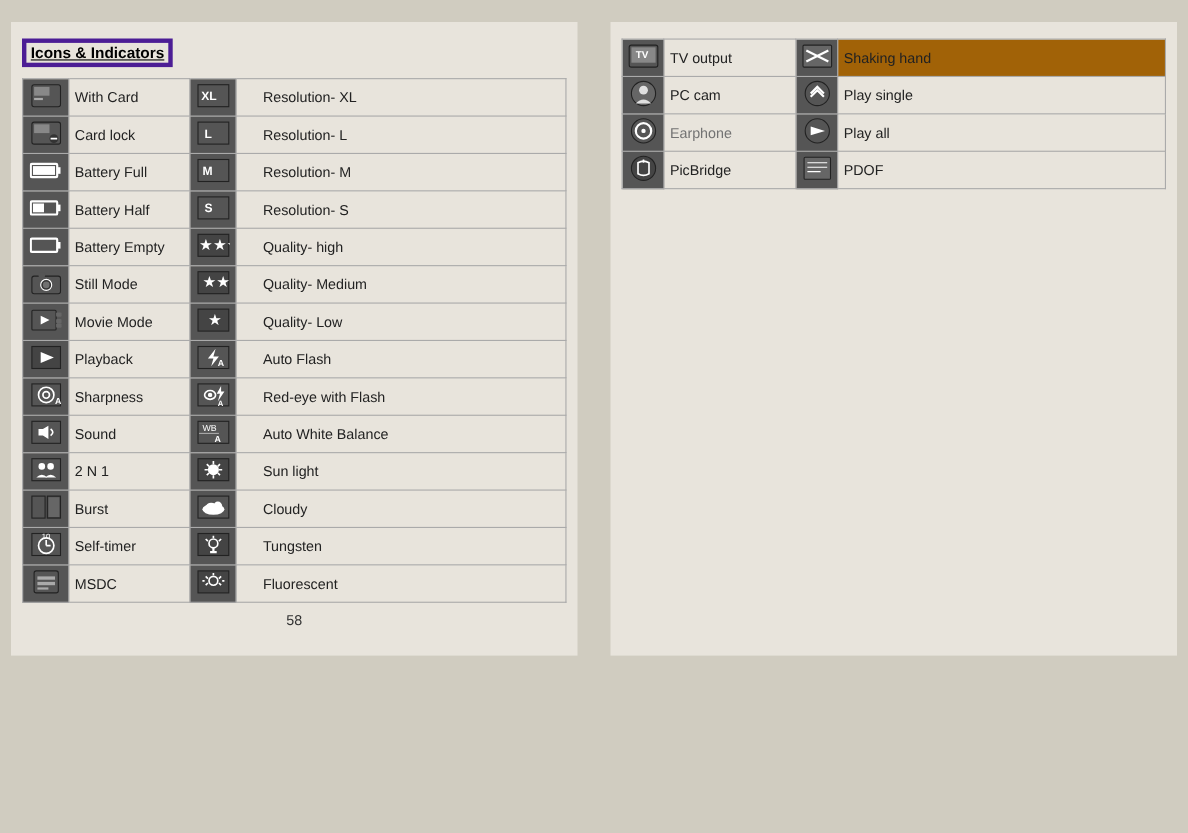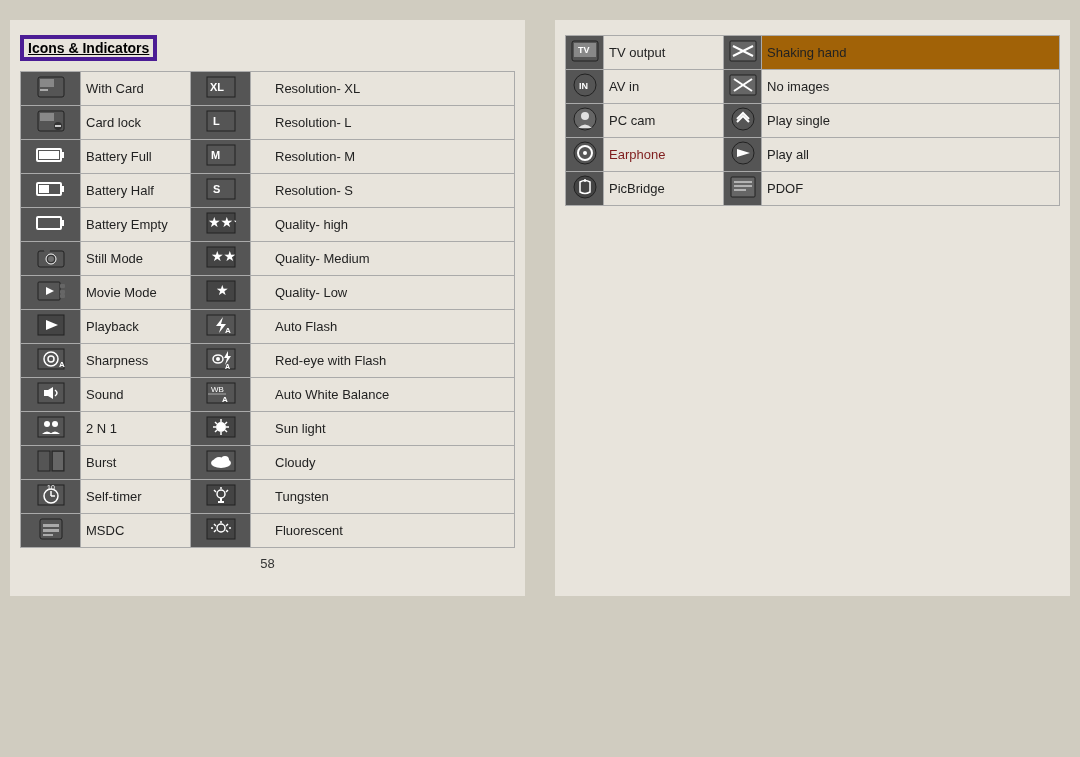--- a/index.html
+++ b/index.html
@@ -38,21 +38,21 @@
     table {
       width: 100%;
       border-collapse: collapse;
     }
     td {
       border: 1px solid #aaa;
       padding: 3px 5px;
       vertical-align: middle;
     }
     .icon-cell {
-      width: 60px;
+      width: 42px;
       text-align: center;
       background: #555;
       padding: 2px;
     }
     .label-cell {
       width: 110px;
       background: #e8e4dc;
       font-size: 13px;
       color: #222;
     }
@@ -313,52 +313,39 @@
     <td style="background:#e8e4dc;font-size:13px;color:#222;width:120px;">TV output</td>
     <td style="background:#555;text-align:center;padding:2px;width:38px;"><svg width="30" height="26" viewBox="0 0 30 26">
                 <rect x="2" y="3" width="26" height="20" rx="1" fill="#666" stroke="#222"></rect>
                 <line x1="5" y1="8" x2="25" y2="18" stroke="white" stroke-width="2"></line>
                 <line x1="5" y1="18" x2="25" y2="8" stroke="white" stroke-width="2"></line>
               </svg></td>
     <td style="background:#a16207;font-size:13px;color:#222;">Shaking hand</td>
   </tr>
           <tr>
     <td style="background:#555;text-align:center;padding:2px;width:38px;"><svg width="30" height="26" viewBox="0 0 30 26">
-                <circle cx="15" cy="13" r="11" fill="#555" stroke="#222"></circle>
-                <text x="9" y="17" fill="white" font-size="9" font-weight="bold">IN</text>
-              </svg></td>
-    <td style="background:#e8e4dc;font-size:13px;color:#222;width:120px;">AV in</td>
-    <td style="background:#555;text-align:center;padding:2px;width:38px;"><svg width="30" height="26" viewBox="0 0 30 26">
-                <rect x="2" y="3" width="26" height="20" rx="1" fill="#666" stroke="#222"></rect>
-                <line x1="6" y1="7" x2="24" y2="19" stroke="white" stroke-width="2"></line>
-                <line x1="6" y1="19" x2="24" y2="7" stroke="white" stroke-width="2"></line>
-              </svg></td>
-    <td style="background:#e8e4dc;font-size:13px;color:#222;">No images</td>
-  </tr>
-          <tr>
-    <td style="background:#555;text-align:center;padding:2px;width:38px;"><svg width="30" height="26" viewBox="0 0 30 26">
                 <circle cx="15" cy="13" r="11" fill="#666" stroke="#222"></circle>
                 <circle cx="15" cy="10" r="4" fill="white" opacity="0.8"></circle>
                 <path d="M8 22 Q15 15 22 22" fill="white" opacity="0.8"></path>
               </svg></td>
     <td style="background:#e8e4dc;font-size:13px;color:#222;width:120px;">PC cam</td>
     <td style="background:#555;text-align:center;padding:2px;width:38px;"><svg width="30" height="26" viewBox="0 0 30 26">
                 <circle cx="15" cy="13" r="11" fill="#555" stroke="#222"></circle>
                 <polyline points="9,13 15,7 21,13" fill="none" stroke="white" stroke-width="2"></polyline>
                 <polyline points="9,16 15,10 21,16" fill="none" stroke="white" stroke-width="2"></polyline>
               </svg></td>
     <td style="background:#e8e4dc;font-size:13px;color:#222;">Play single</td>
   </tr>
           <tr>
     <td style="background:#555;text-align:center;padding:2px;width:38px;"><svg width="30" height="26" viewBox="0 0 30 26">
                 <circle cx="15" cy="13" r="11" fill="#555" stroke="#222"></circle>
                 <circle cx="15" cy="13" r="7" fill="none" stroke="white" stroke-width="2"></circle>
                 <circle cx="15" cy="13" r="2" fill="white"></circle>
               </svg></td>
-    <td style="background:#e8e4dc;font-size:13px;color:#7f1d1d;width:120px;">Earphone</td>
+    <td style="background:#e8e4dc;font-size:13px;color:#737373;width:120px;">Earphone</td>
     <td style="background:#555;text-align:center;padding:2px;width:38px;"><svg width="30" height="26" viewBox="0 0 30 26">
                 <circle cx="15" cy="13" r="11" fill="#555" stroke="#222"></circle>
                 <polygon points="9,9 9,17 22,13" fill="white"></polygon>
               </svg></td>
     <td style="background:#e8e4dc;font-size:13px;color:#222;">Play all</td>
   </tr>
           <tr>
     <td style="background:#555;text-align:center;padding:2px;width:38px;"><svg width="30" height="26" viewBox="0 0 30 26">
                 <circle cx="15" cy="13" r="11" fill="#444" stroke="#222"></circle>
                 <path d="M10 8 Q15 5 20 8 L20 18 Q15 21 10 18 Z" fill="none" stroke="white" stroke-width="1.5"></path>

